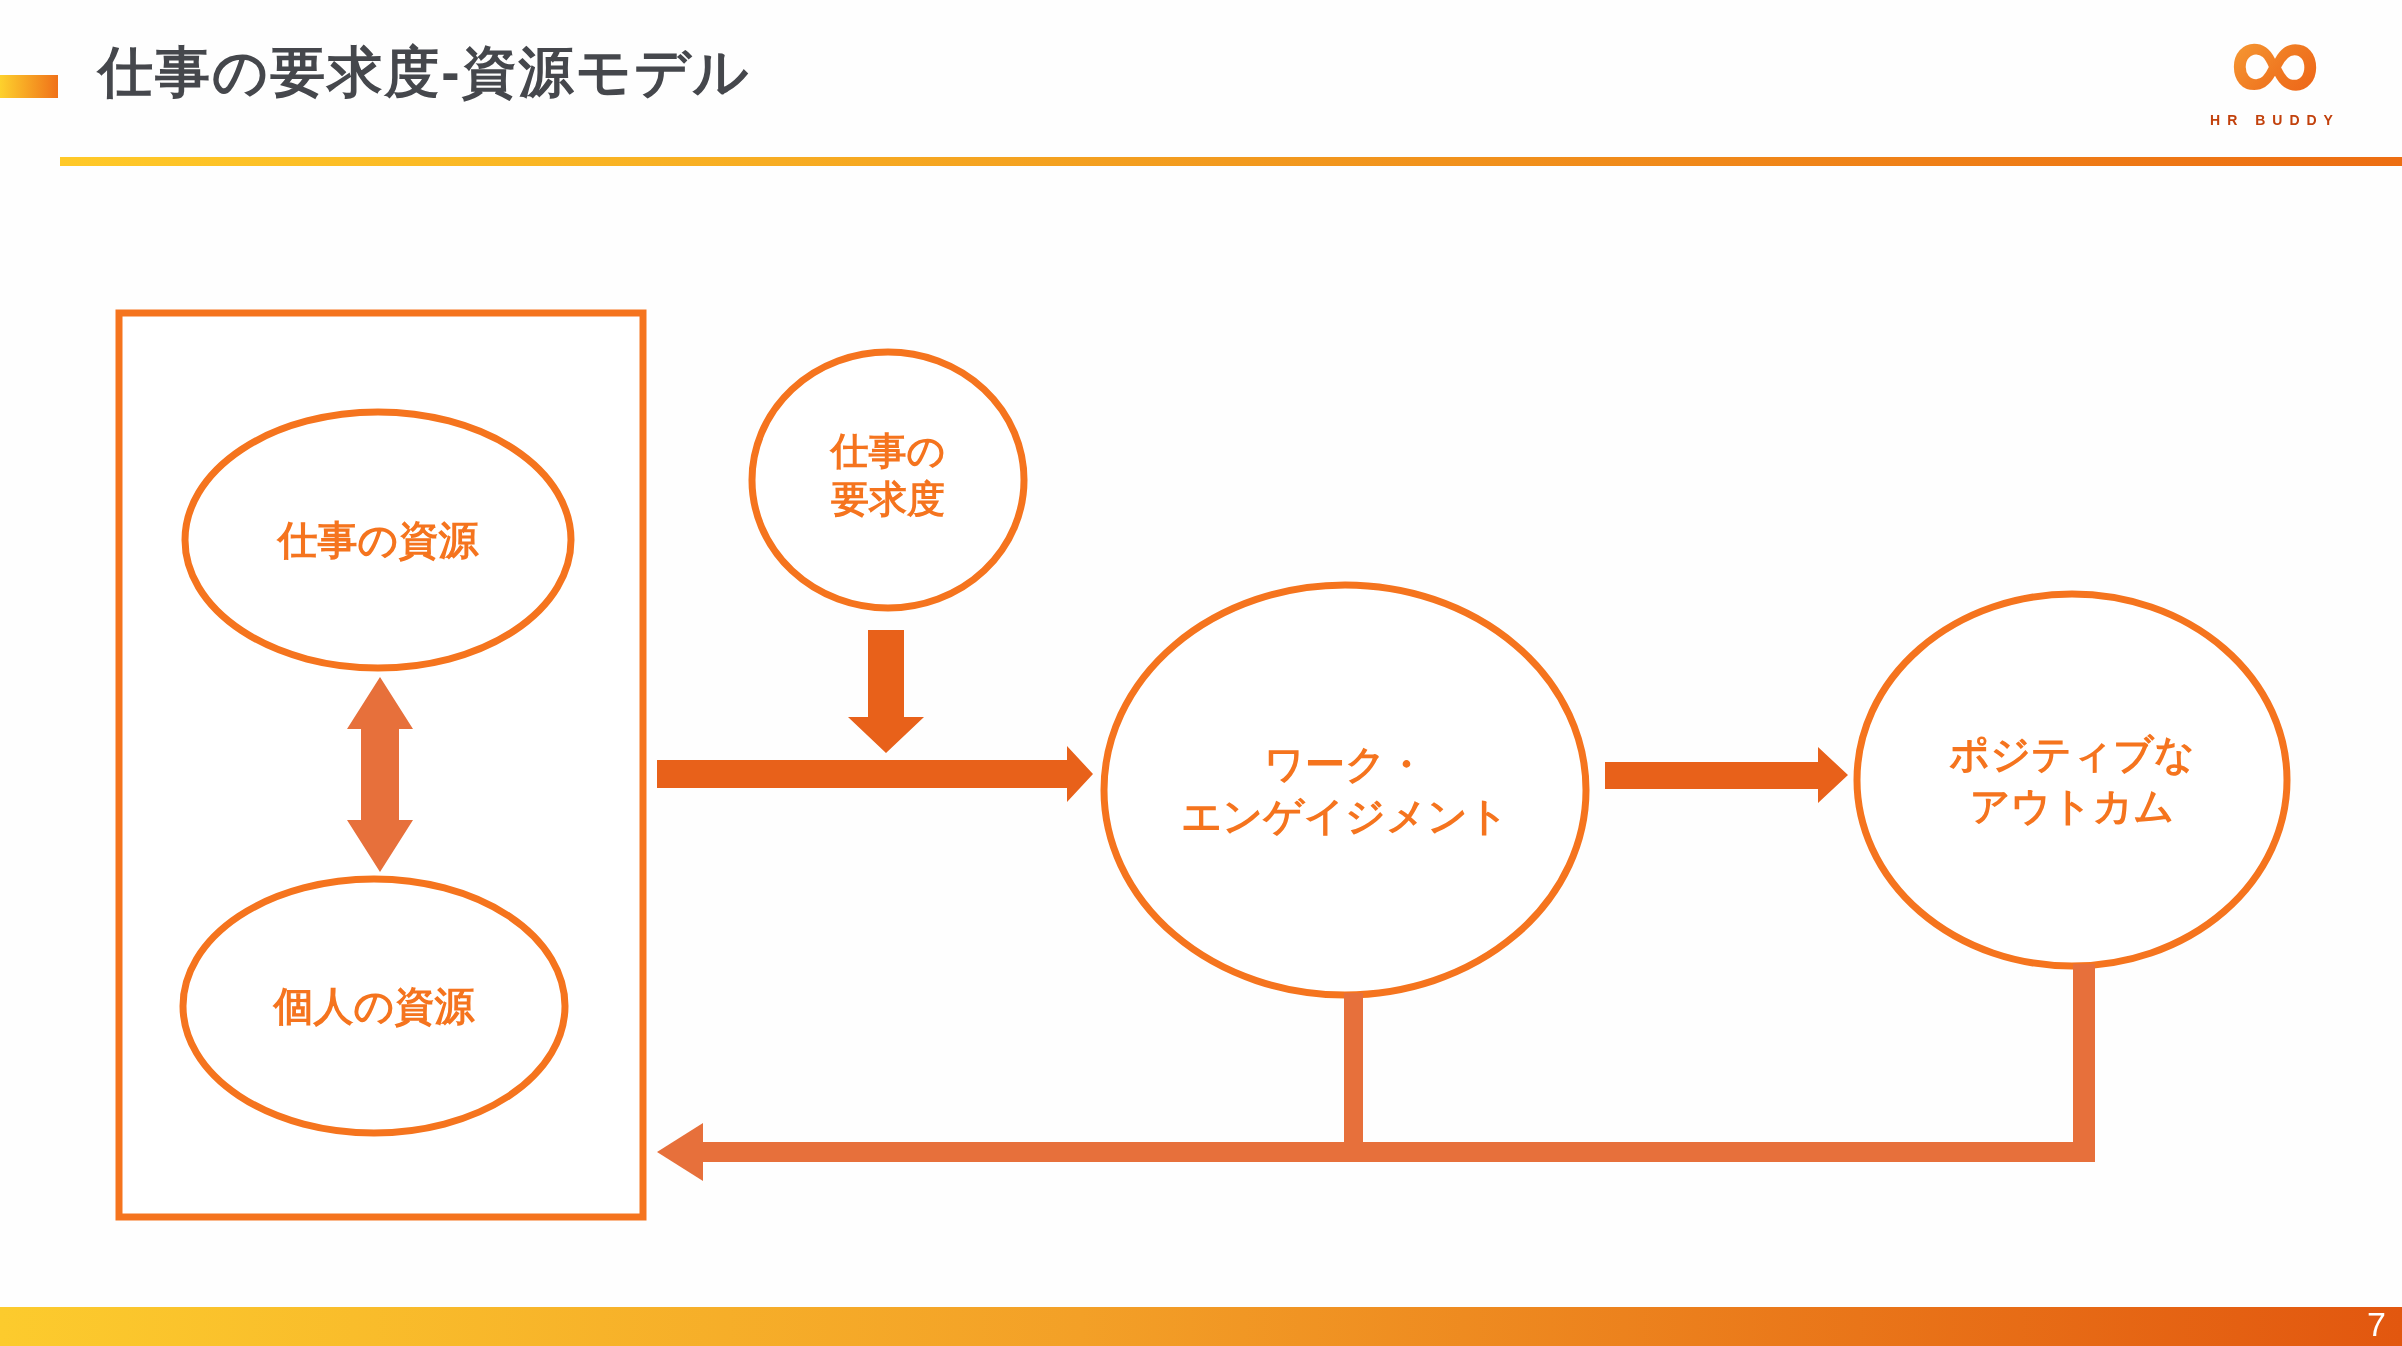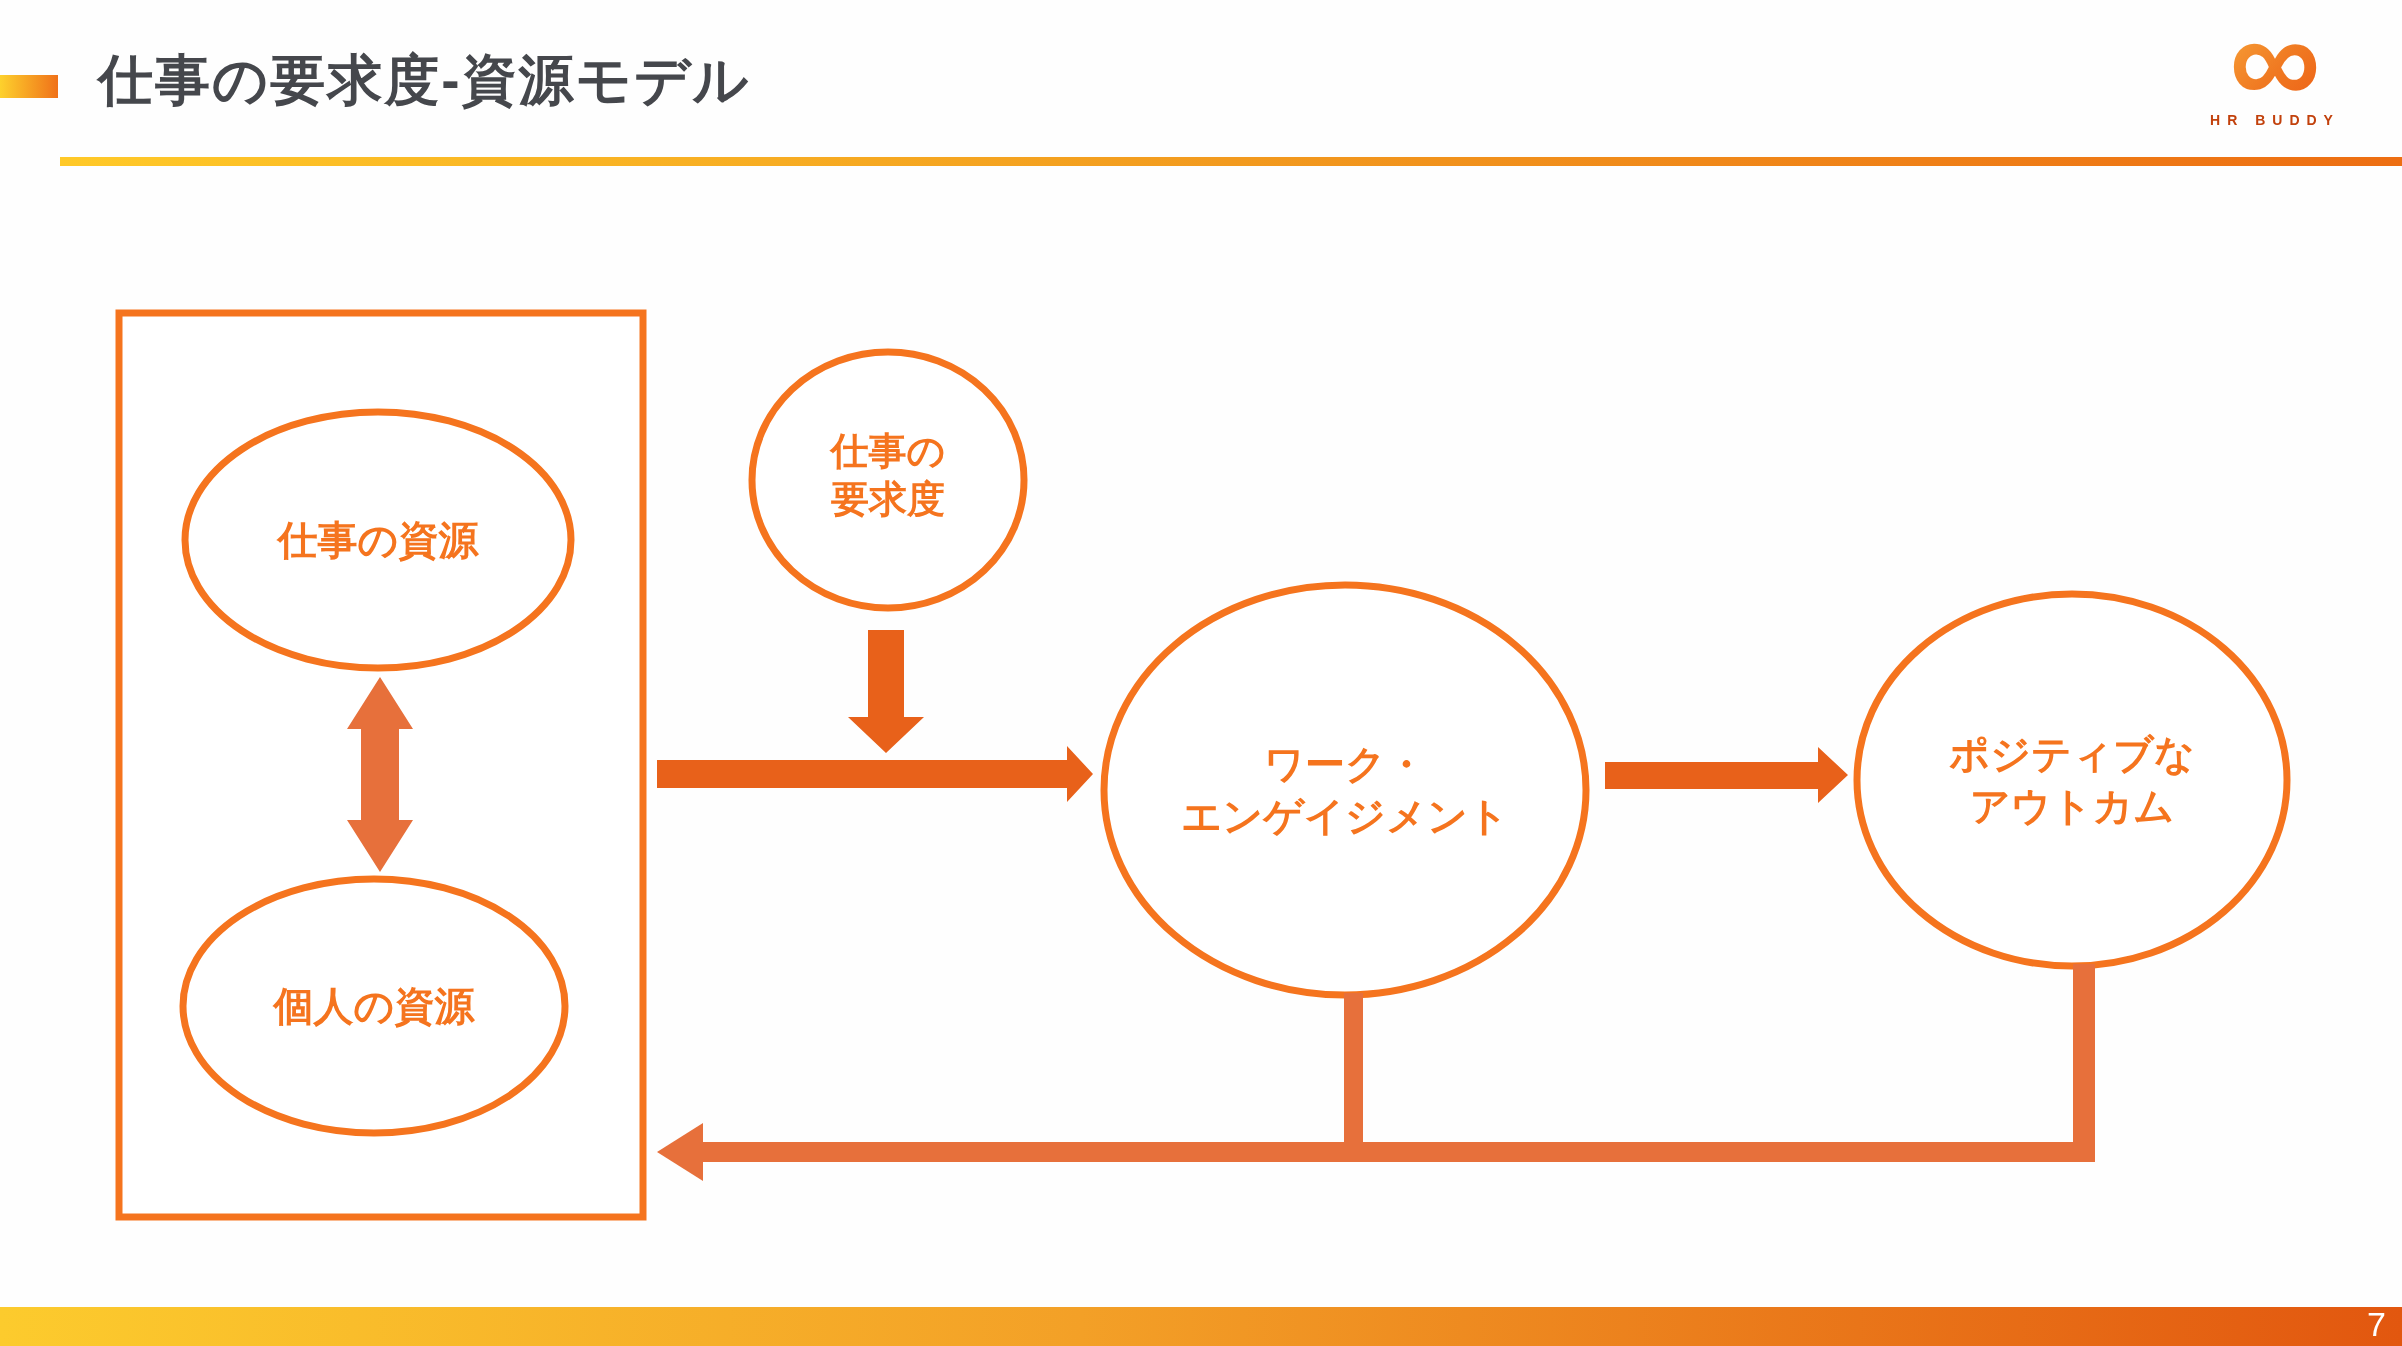--- a/index.html
+++ b/index.html
@@ -9,21 +9,20 @@
 
   
   .accent-bar {
     position: absolute; left: 0; top: 75px; width: 58px; height: 23px;
     background: linear-gradient(90deg, #FDD12D 0%, #F07119 100%);
   }
   .page-title {
     position: absolute; left: 98px; top: 36px;
     font-size: 55px; font-weight: bold; color: #45474C; letter-spacing: 2px;
     white-space: nowrap;
-    margin-top: 8px;
   }
   .title-rule {
     position: absolute; left: 60px; top: 157px; width: 2342px; height: 9px;
     background: linear-gradient(90deg, #FFC928 0%, #F29A1E 50%, #ED6E12 100%);
   }
   .logo {
     position: absolute; left: 2205px; top: 10px; width: 140px;
     display: flex; flex-direction: column; align-items: center;
   }
   .logo-symbol {

